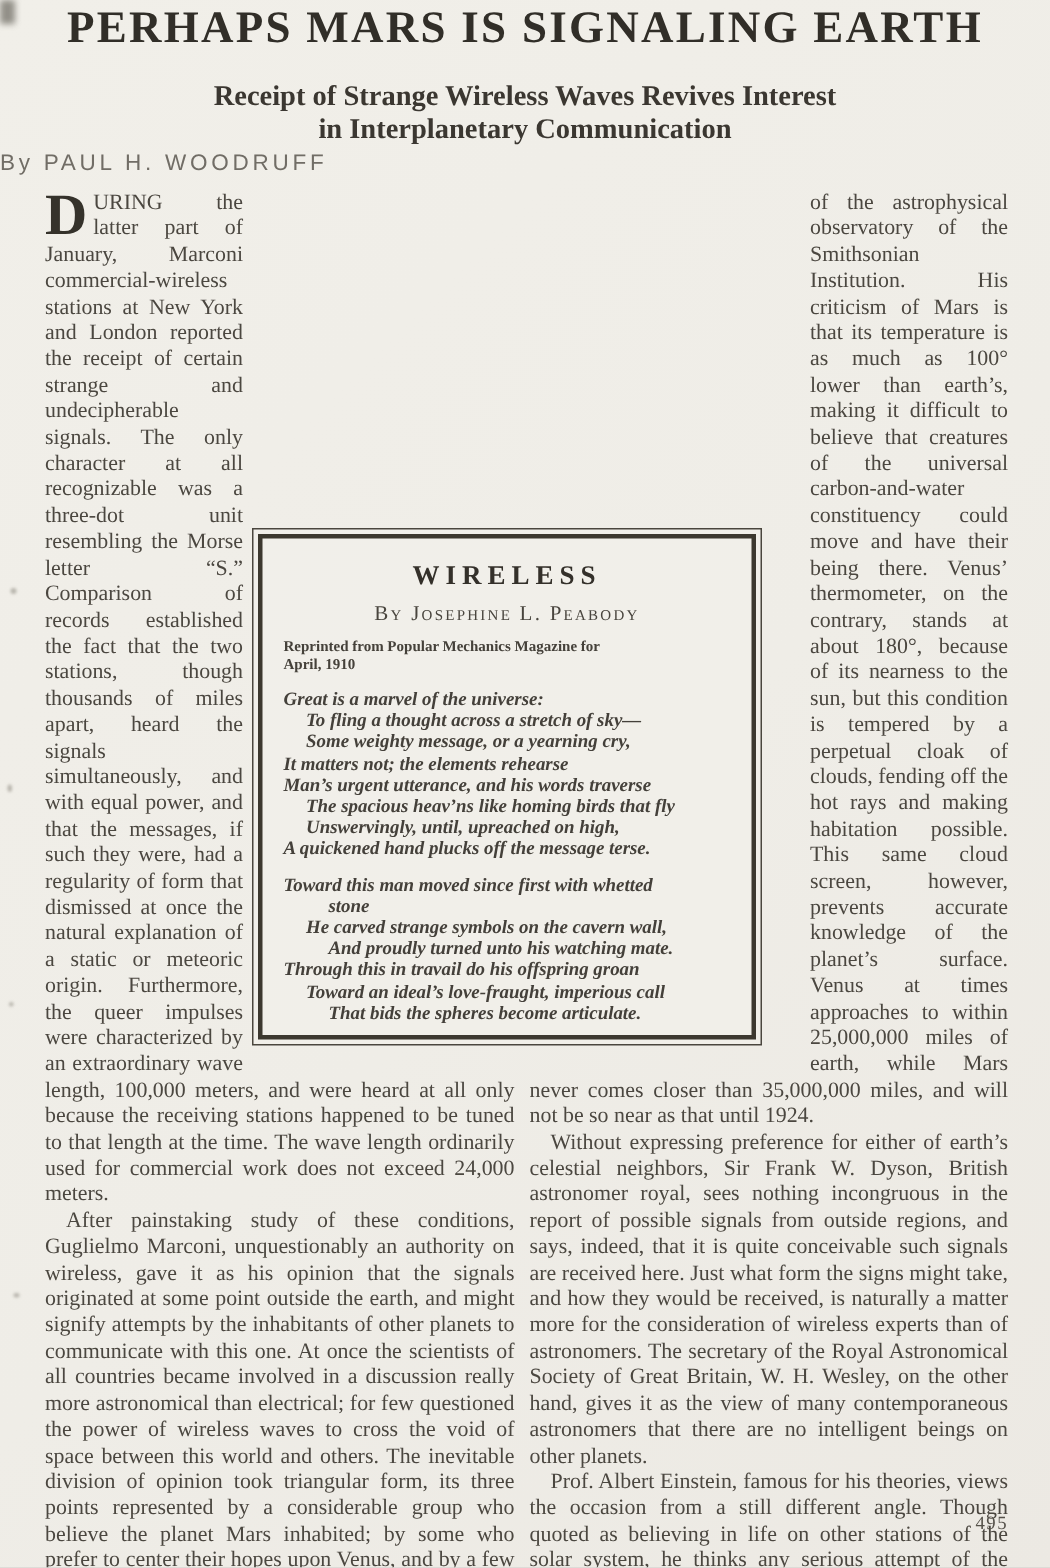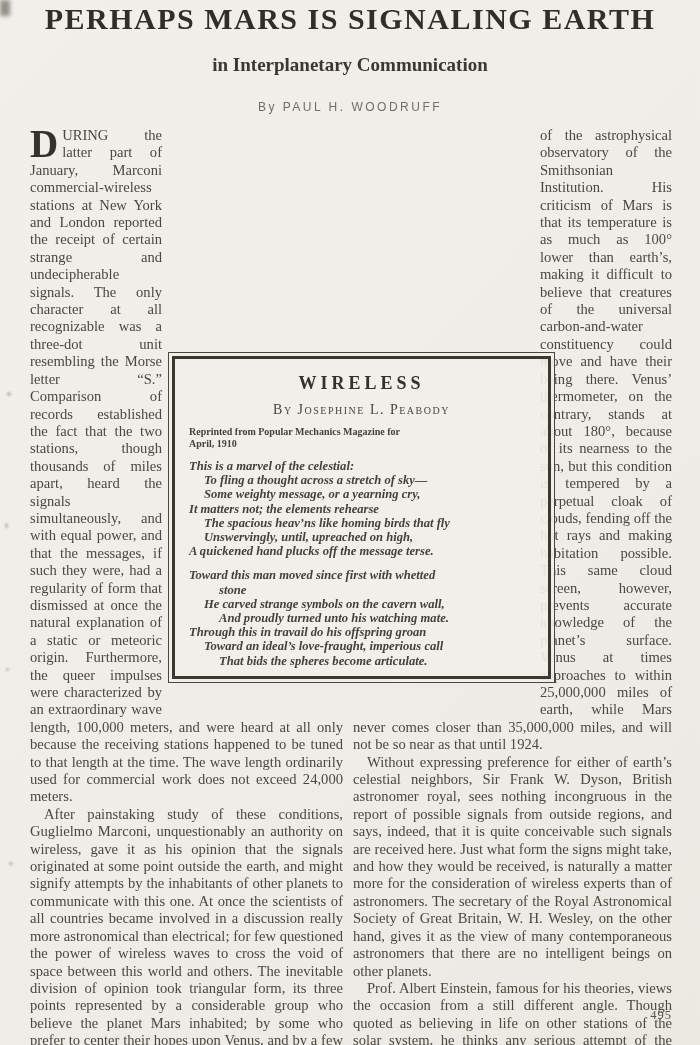--- a/index.html
+++ b/index.html
@@ -34,23 +34,22 @@
     color:#312e28;
   }
   .subtitle{
     position:absolute;left:0;top:54px;width:100%;
     text-align:center;
     font-size:19px;font-weight:bold;line-height:22px;
     color:#3b3731;
   }
   .byline{
     position:absolute;left:0;top:100px;width:100%;
-    text-align:center;
     font-family:"Liberation Sans","DejaVu Sans",sans-serif;
-    font-size:12px;letter-spacing:2.5px;
+    font-size:15px;letter-spacing:2.5px;
     color:#716d66;
   }
 
   
   .col{
     position:absolute;top:127px;
     font-size:14.6px;line-height:17.4px;
     text-align:justify;
     color:#4b4740;
   }
@@ -63,21 +62,21 @@
   .dropcap{
     float:left;
     font-size:39px;line-height:32px;
     font-weight:bold;
     padding:1px 4px 0 0;
     color:#35322b;
   }
 
   
   .poem-box{
-    position:absolute;left:168px;top:352px;width:387px;min-height:308px;
+    position:absolute;left:168px;top:352px;width:340px;min-height:308px;
     box-sizing:border-box;
     border:1px solid #4a463e;
     padding:3px;
     background:rgba(241,239,233,.92);
     z-index:2;
   }
   .poem-inner{
     box-sizing:border-box;
     border:3px solid #3c382f;
     width:100%;min-height:300px;
@@ -122,20 +121,21 @@
 <div class="page">
 
   <div class="corner-mark"></div>
   <div class="speck s1"></div>
   <div class="speck s2"></div>
   <div class="speck s3"></div>
   <div class="speck s4"></div>
 
   <div class="title">PERHAPS MARS IS SIGNALING EARTH</div>
   <div class="subtitle">
+    <div>Receipt of Strange Wireless Waves Revives Interest</div>
     <div>in Interplanetary Communication</div>
   </div>
   <div class="byline">By PAUL H. WOODRUFF</div>
 
   <div class="col col-left">
     <div class="spacer-left"></div>
   <p><span class="dropcap">D</span>URING the latter part of January, Marconi commercial-wireless stations at New York and London reported the receipt of certain strange and undecipherable signals.  The only character at all recognizable was a three-dot unit resembling the Morse letter “S.”  Comparison of records established the fact that the two stations, though thousands of miles apart, heard the signals simultaneously, and with equal power, and that the messages, if such they were, had a regularity of form that dismissed at once the natural explanation of a static or meteoric origin.  Furthermore, the queer impulses were characterized by an extraordinary wave length, 100,000 meters, and were heard at all only because the receiving stations happened to be tuned to that length at the time.  The wave length ordinarily used for commercial work does not exceed 24,000 meters.</p>
       <p>After painstaking study of these conditions, Guglielmo Marconi, unquestionably an authority on wireless, gave it as his opinion that the signals originated at some point outside the earth, and might signify attempts by the inhabitants of other planets to communicate with this one.  At once the scientists of all countries became involved in a discussion really more astronomical than electrical; for few questioned the power of wireless waves to cross the void of space between this world and others.  The inevitable division of opinion took triangular form, its three points represented by a considerable group who believe the planet Mars inhabited; by some who prefer to center their hopes upon Venus, and by a few who deny the existence of life on any world but this.</p>
     </div>
 
@@ -149,24 +149,25 @@
   <div class="poem-box">
     <div class="poem-inner">
       <div class="poem-title">WIRELESS</div>
       <div class="poem-byline">By Josephine L. Peabody</div>
       <div class="poem-source">
         <div>Reprinted from Popular Mechanics Magazine for</div>
         <div>April, 1910</div>
       </div>
       <div class="poem-body">
         <div class="stanza">
-            <div class="poem-line indent-0">This is a marvel of the celestial:</div>
+            <div class="poem-line indent-0">Great is a marvel of the universe:</div>
             <div class="poem-line indent-1">To fling a thought across a stretch of sky—</div>
             <div class="poem-line indent-1">Some weighty message, or a yearning cry,</div>
             <div class="poem-line indent-0">It matters not; the elements rehearse</div>
+            <div class="poem-line indent-0">Man’s urgent utterance, and his words traverse</div>
             <div class="poem-line indent-1">The spacious heav’ns like homing birds that fly</div>
             <div class="poem-line indent-1">Unswervingly, until, upreached on high,</div>
             <div class="poem-line indent-0">A quickened hand plucks off the message terse.</div>
           </div>
         <div class="stanza">
             <div class="poem-line indent-0">Toward this man moved since first with whetted</div>
             <div class="poem-line indent-2">stone</div>
             <div class="poem-line indent-1">He carved strange symbols on the cavern wall,</div>
             <div class="poem-line indent-2">And proudly turned unto his watching mate.</div>
             <div class="poem-line indent-0">Through this in travail do his offspring groan</div>

